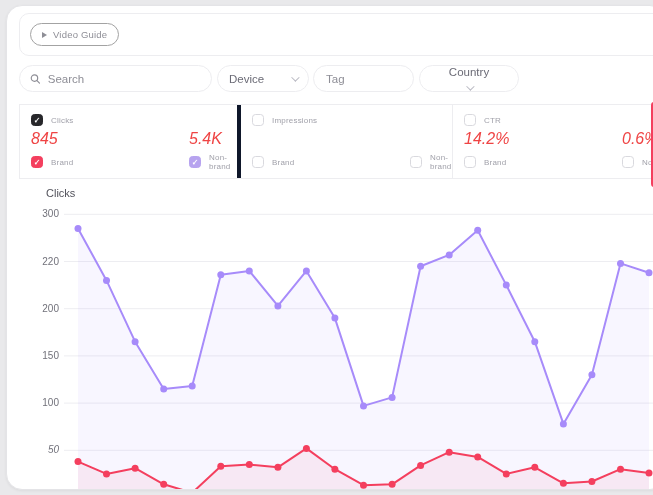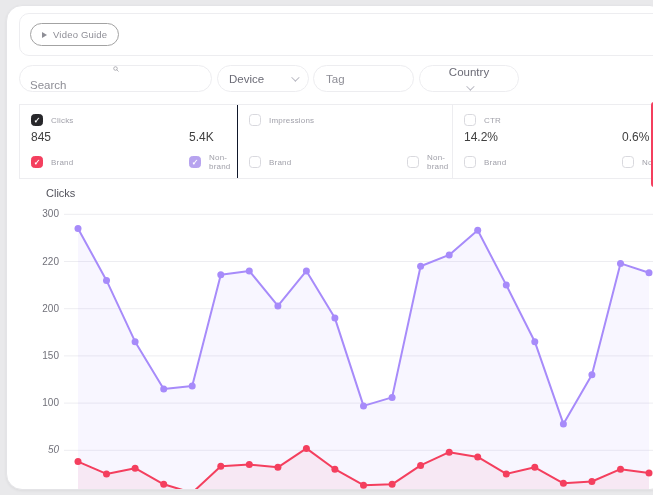--- a/index.html
+++ b/index.html
@@ -22,54 +22,54 @@
     border:1px solid #a3a3a3; border-radius:12px; background:#fff;
     display:flex; align-items:center; gap:6px; cursor:pointer;
   }
   .play-icon { width:0; height:0; border-left:5px solid #8e8e96;
     border-top:3.5px solid transparent; border-bottom:3.5px solid transparent; }
   .video-guide-label { font-size:9.5px; color:#8e8e96; letter-spacing:.2px; }
 
   
   .filter { position:absolute; top:59px; height:27px; border:1px solid #ededf0;
     border-radius:13.5px; background:#fff; display:flex; align-items:center; }
-  .search-box { left:12px; width:193px; padding:0 10px; gap:7px;flex-direction:column; }
+  .search-box { left:12px; width:193px; padding:0 10px; gap:7px; }
   .search-box input { border:none; outline:none; width:100%; font-size:11.5px;
     color:#52525b; background:transparent; font-family:"Liberation Sans", sans-serif; }
   .search-box input::placeholder { color:#8e8e96; }
   .device-select { left:210px; width:92px; padding:0 11px; justify-content:space-between; cursor:pointer; }
   .tag-box { left:306px; width:101px; padding:0 12px; }
   .tag-box input { border:none; outline:none; width:100%; font-size:11.5px;
     color:#52525b; background:transparent; font-family:"Liberation Sans", sans-serif; }
   .tag-box input::placeholder { color:#8e8e96; }
   .country-select { left:412px; width:100px; padding:0 12px; justify-content:space-between; cursor:pointer;flex-direction:column; }
   .select-label { font-size:11.5px; color:#6b6b76; }
   .chevron { width:6px; height:6px; border-right:1.5px solid #b9b9c2;
     border-bottom:1.5px solid #b9b9c2; transform:rotate(45deg) translateY(-2px); }
 
   
   .metrics-row {
     position:absolute; left:12px; top:98px; width:680px; height:75px;
     border-top:1px solid #ededf0; border-bottom:1px solid #ededf0; border-left:1px solid #ededf0;
   }
   .metric-card { position:absolute; top:0; height:100%; padding:8px 0 0 11px; }
   .metric-card.c0 { left:0;   width:217px; }
-  .metric-card.c1 { left:217px; width:215px; border-left:1px solid #0f172a; }
+  .metric-card.c1 { left:217px; width:215px; border-left:4px solid #0f172a; }
   .metric-card.c2 { left:432px; width:240px; border-left:1px solid #ededf0; }
   .cb-row { display:flex; align-items:center; gap:8px; height:14px; cursor:pointer; }
   .checkbox { width:12px; height:12px; border:1px solid #d9d9de; border-radius:3.5px;
     background:#fff; display:flex; align-items:center; justify-content:center;
     font-size:8px; color:#fff; flex:0 0 auto; }
   .checkbox.checked::after { content:"✓"; font-weight:bold; }
   .checkbox.checked.metric   { background:#27272a; border-color:#27272a; }
   .checkbox.checked.brand    { background:#f43f5e; border-color:#f43f5e; }
   .checkbox.checked.nonbrand { background:#b7a3ef; border-color:#b7a3ef; }
   .cb-label { font-size:8px; color:#a1a1aa; letter-spacing:.2px; }
   .values-row { position:absolute; left:11px; top:25px; right:0; height:20px; }
-  .metric-value { font-size:12px; color:#404040; }
+  .metric-value { font-size:16px; color:#ef4444;font-style:italic; }
   .val-left { position:absolute; left:0; top:0; }
   .val-right { position:absolute; left:158px; top:0; }
   .brand-row { position:absolute; left:11px; top:50px; right:0; }
   .brand-left { position:absolute; left:0; top:0;text-align:center; }
   .brand-right { position:absolute; left:158px; top:0; }
 
   .red-sliver { position:absolute; left:644px; top:96px; width:10px; height:85px;
     background:#f43f5e; border-radius:3px 0 0 3px; }
 
   

